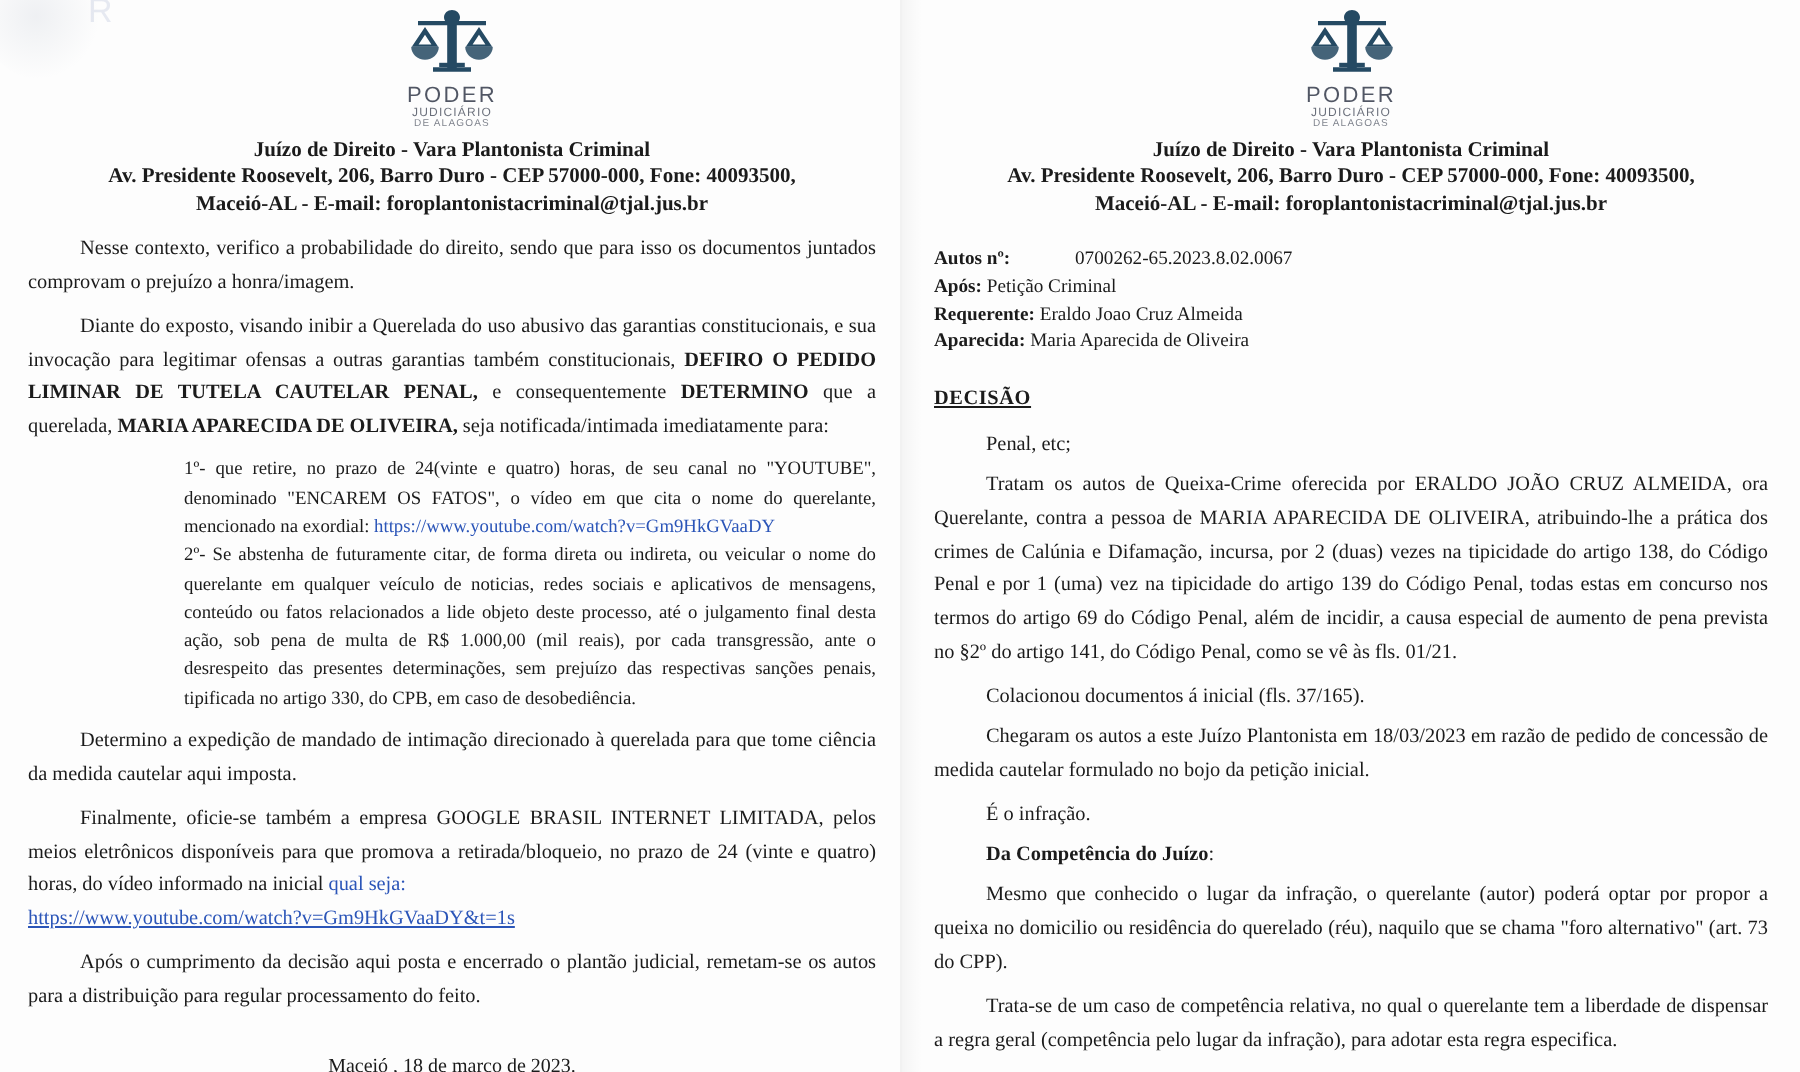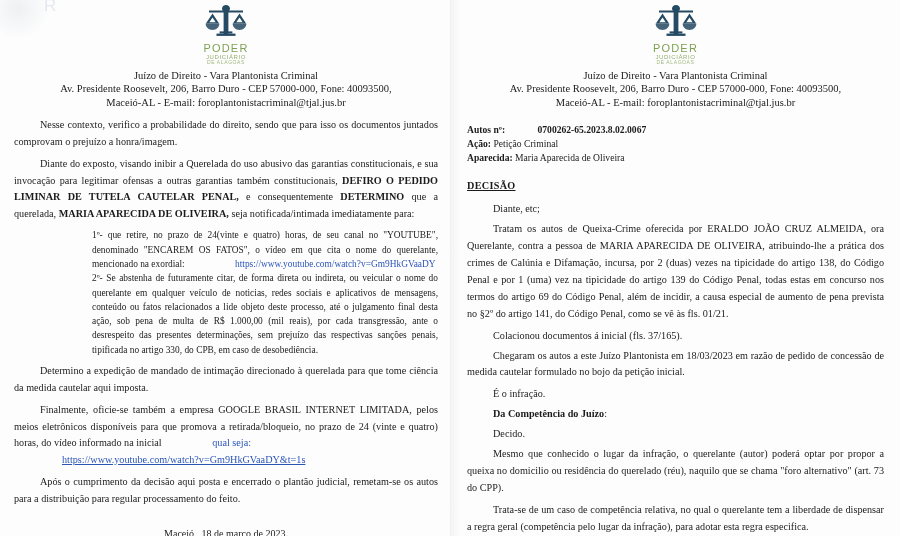--- a/index.html
+++ b/index.html
@@ -71,30 +71,30 @@
     padding-top: 4px;
   }
   .crest {
     margin: 0 auto;
     width: 60px;
   }
   .crest svg { display: block; margin: 0 auto; }
   .crest-word {
     margin-top: 1px;
     line-height: 1.0;
-    color: #4d7c0f;
+    color: #0f172a;
     font-family: "Liberation Sans", sans-serif;
   }
   .crest-word .w1 { font-size: 11px; letter-spacing: 1.2px; opacity: .72; }
   .crest-word .w2 { font-size: 6px; letter-spacing: .6px; opacity: .62; display:block; margin-top:-1px;}
   .crest-word .w3 { font-size: 5px; letter-spacing: .6px; opacity: .55; display:block; margin-top:0px;}
 
   .court-lines {
     margin-top: 4px;
-    font-weight: normal;
+    font-weight: bold;
     font-size: 10.5px;
     line-height: 1.28;
   }
   .court-lines div { white-space: nowrap; }
 
   
   .body {
     margin-top: 8px;
     font-size: 10.2px;
     line-height: 1.62;
@@ -102,21 +102,20 @@
   }
   .body p {
     margin: 0 0 6px 0;
     text-indent: 26px;
   }
   b, .b { font-weight: bold; }
   a.link {
     color: #2b55b8;
     text-decoration: none;
     word-break: break-all;
-    margin-left: 48px;
   }
   a.link.u { text-decoration: underline; }
 
   .quote-block {
     margin: 2px 0 6px 78px;
     font-size: 9.4px;
     line-height: 1.52;
     text-align: justify;
   }
   .quote-block p { margin: 0; text-indent: 0; }
@@ -129,21 +128,21 @@
   }
 
   
   .case-meta {
     margin-top: 14px;
     font-size: 9.6px;
     line-height: 1.42;
   }
   .case-meta div { white-space: nowrap; }
   .case-meta .lbl { font-weight: bold; text-align: center; }
-  .case-meta .autos { font-weight: bold; padding-left: 30px; }
+  .case-meta .autos { font-weight: normal; padding-left: 30px; }
 
   .decision-title {
     margin-top: 16px;
     text-align: left;
     font-weight: bold;
     font-size: 10.2px;
     letter-spacing: .3px;
     text-decoration: underline;
   }
   .right-body {
@@ -243,33 +242,33 @@
       </div>
       <div class="court-lines">
         <div>Juízo de Direito - Vara Plantonista Criminal</div>
         <div>Av. Presidente Roosevelt, 206, Barro Duro - CEP 57000-000, Fone: 40093500,</div>
         <div>Maceió-AL - E-mail: foroplantonistacriminal@tjal.jus.br</div>
       </div>
     </div>
 
     <div class="case-meta">
       <div><span class="lbl">Autos nº:</span> <span class="autos">0700262-65.2023.8.02.0067</span></div>
-      <div><span class="lbl">Ação:</span> <span>Petição Criminal</span></div>
+      <div><span class="lbl">Após:</span> <span>Petição Criminal</span></div>
+      <div><span class="lbl">Requerente:</span> <span>Eraldo Joao Cruz Almeida</span></div>
       <div><span class="lbl">Aparecida:</span> <span>Maria Aparecida de Oliveira</span></div>
     </div>
 
     <div class="decision-title">DECISÃO</div>
 
     <div class="right-body">
-      <p class="tight">Diante, etc;</p>
+      <p class="tight">Penal, etc;</p>
       <p>Tratam os autos de Queixa-Crime oferecida por ERALDO JOÃO CRUZ ALMEIDA, ora Querelante, contra a pessoa de MARIA APARECIDA DE OLIVEIRA, atribuindo-lhe a prática dos crimes de Calúnia e Difamação, incursa, por 2 (duas) vezes na tipicidade do artigo 138, do Código Penal e por 1 (uma) vez na tipicidade do artigo 139 do Código Penal, todas estas em concurso nos termos do artigo 69 do Código Penal, além de incidir, a causa especial de aumento de pena prevista no §2º do artigo 141, do Código Penal, como se vê às fls. 01/21.</p>
       <p class="tight">Colacionou documentos á inicial (fls. 37/165).</p>
       <p>Chegaram os autos a este Juízo Plantonista em 18/03/2023 em razão de pedido de concessão de medida cautelar formulado no bojo da petição inicial.</p>
       <p class="tight">É o infração.</p>
       <p class="tight"><b>Da Competência do Juízo</b><span>:</span></p>
-      <p class="tight">Decido.</p>
       <p>Mesmo que conhecido o lugar da infração, o querelante (autor) poderá optar por propor a queixa no domicilio ou residência do querelado (réu), naquilo que se chama "foro alternativo" (art. 73 do CPP).</p>
       <p>Trata-se de um caso de competência relativa, no qual o querelante tem a liberdade de dispensar a regra geral (competência pelo lugar da infração), para adotar esta regra especifica.</p>
 
     </div>
   </div>
 
 </div>
 
 </body></html>

